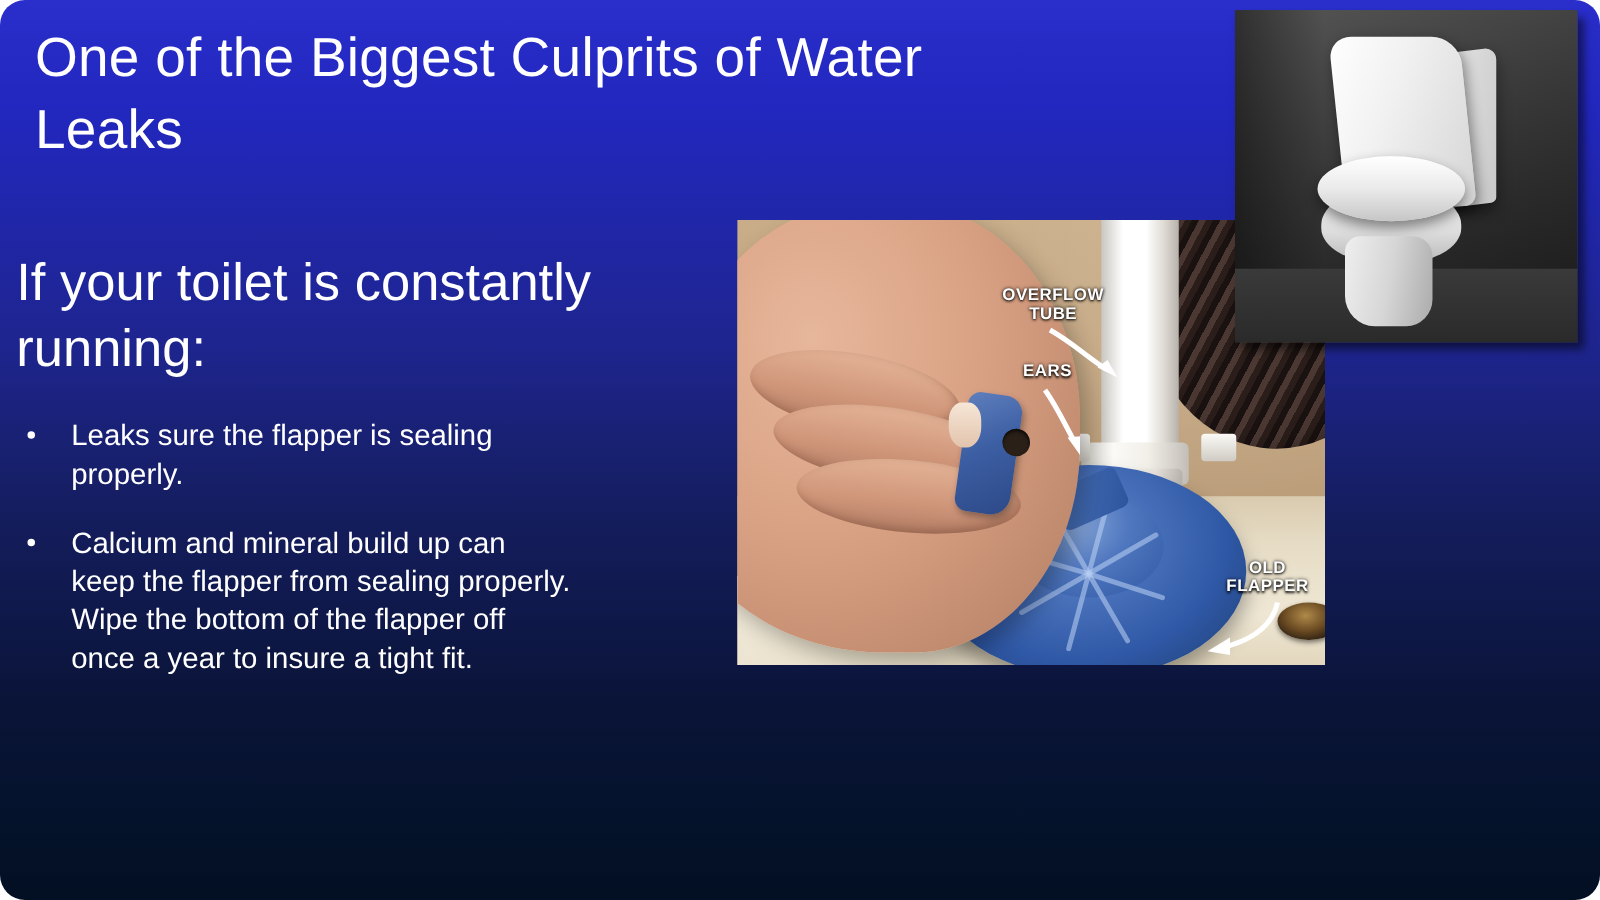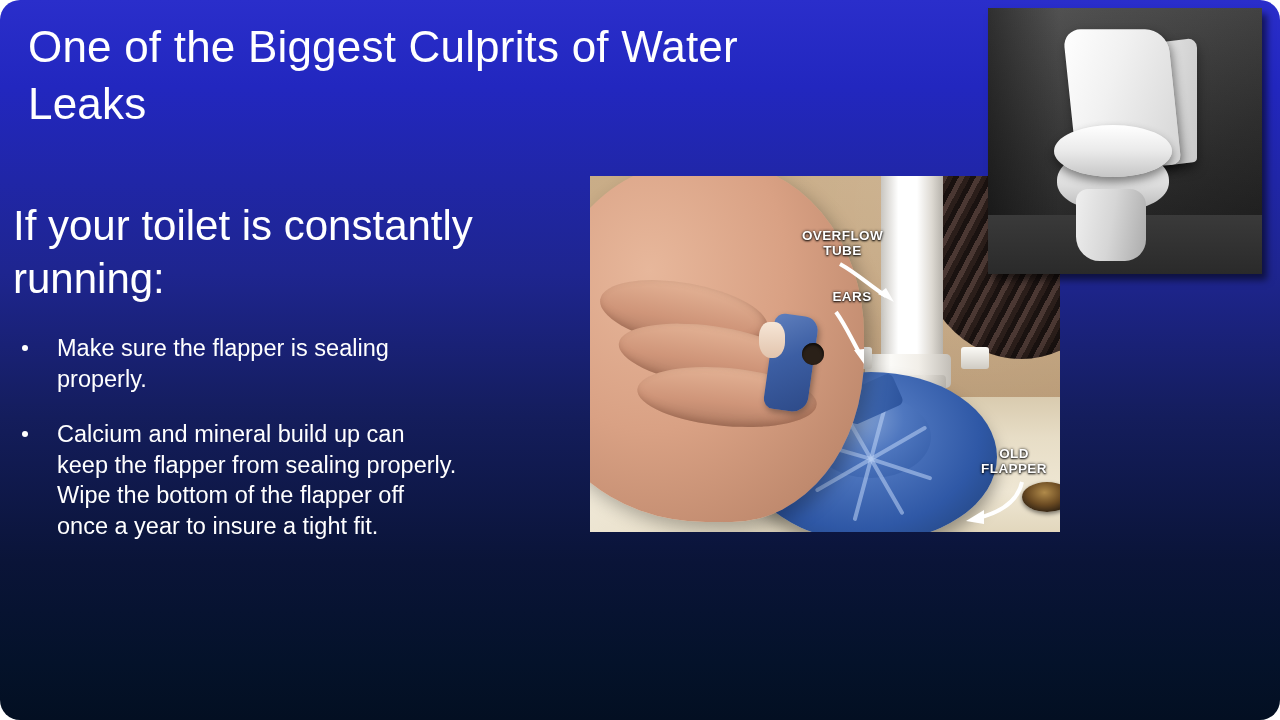--- a/index.html
+++ b/index.html
@@ -235,21 +235,21 @@
     color: #ffffff;
     font-size: 13.5px;
     font-weight: bold;
     line-height: 1.12;
     letter-spacing: .4px;
     text-align: center;
     white-space: pre-line;
     text-shadow: 0 0 3px rgba(0,0,0,.85), 0 1px 2px rgba(0,0,0,.9);
   }
   #co-overflow { left: 200px; top: 52px; width: 105px; }
-  #co-ears     { left: 226px; top: 113px; width: 72px; }
+  #co-ears     { left: 212px; top: 113px; width: 72px; }
   #co-oldflap  { left: 378px; top: 270px; width: 92px; }
   .callout-arrow { position: absolute; }
 
   
   #photo-toilet {
     position: absolute;
     left: 988px; top: 8px;
     width: 274px; height: 266px;
     background: linear-gradient(135deg, #4c4c4c 0%, #3b3b3b 40%, #2e2e2e 70%, #242424 100%);
     box-shadow: 5px 6px 7px rgba(0,0,0,.55);
@@ -315,21 +315,21 @@
 
   <div id="title">One of the Biggest Culprits of Water
 Leaks</div>
 
   <div id="subhead">If your toilet is constantly
 running:</div>
 
   <div id="bullets">
     <div class="bullet">
       <span class="dot"></span>
-      <span class="btext">Make sure the flapper is sealing
+      <span class="btext">Leaks sure the flapper is sealing
 properly.</span>
     </div>
     <div class="bullet">
       <span class="dot"></span>
       <span class="btext">Calcium and mineral build up can
 keep the flapper from sealing properly.
 Wipe the bottom of the flapper off
 once a year to insure a tight fit.</span>
     </div>
   </div>

